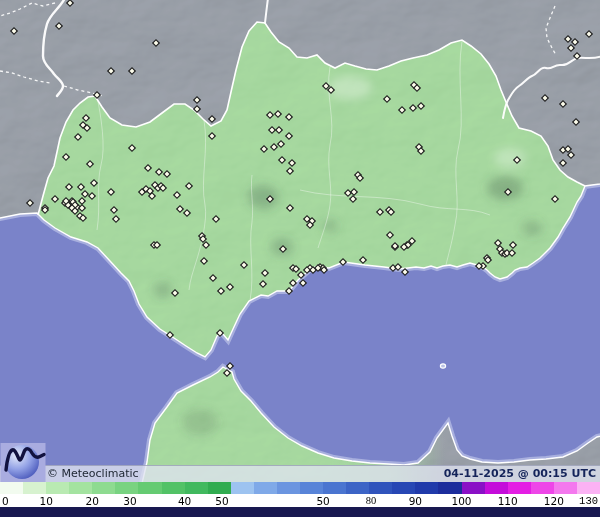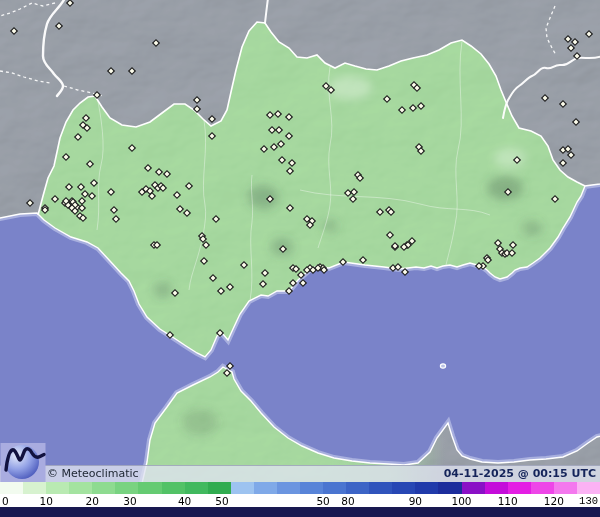--- a/index.html
+++ b/index.html
@@ -338,21 +338,21 @@
     </div>
   <div class="legend-labels" id="legend-labels">
       <span class="tick" style="left: 2px;">0</span>
       <span class="tick" style="left: 46.1538px; transform: translateX(-50%);">10</span>
       <span class="tick" style="left: 92.3077px; transform: translateX(-50%);">20</span>
       <span class="tick" style="left: 130px; transform: translateX(-50%);">30</span>
       <span class="tick" style="left: 184.615px; transform: translateX(-50%);">40</span>
       <span class="tick" style="left: 222px; transform: translateX(-50%); text-align: center;">50</span>
       <span class="tick" style="left: 276.923px; transform: translateX(-50%); margin-top: 40px;">60</span>
       <span class="tick" style="left: 323.077px; transform: translateX(-50%);">50</span>
-      <span class="tick" style="left: 348px; transform: translateX(-50%);">80</span>
+      <span class="tick" style="left: 371px; transform: translateX(-50%); font-family: Liberation Serif, serif;">80</span>
       <span class="tick" style="left: 415.385px; transform: translateX(-50%);">90</span>
       <span class="tick" style="left: 461.538px; transform: translateX(-50%);">100</span>
       <span class="tick" style="left: 507.692px; transform: translateX(-50%); text-align: center;">110</span>
       <span class="tick" style="left: 553.846px; transform: translateX(-50%);">120</span>
       <span class="tick" style="left: 598px; transform: translateX(-100%); font-family: Liberation Mono, monospace;">130</span>
     </div>
   <div class="bottom-strip"></div>
 
 </div>
 

